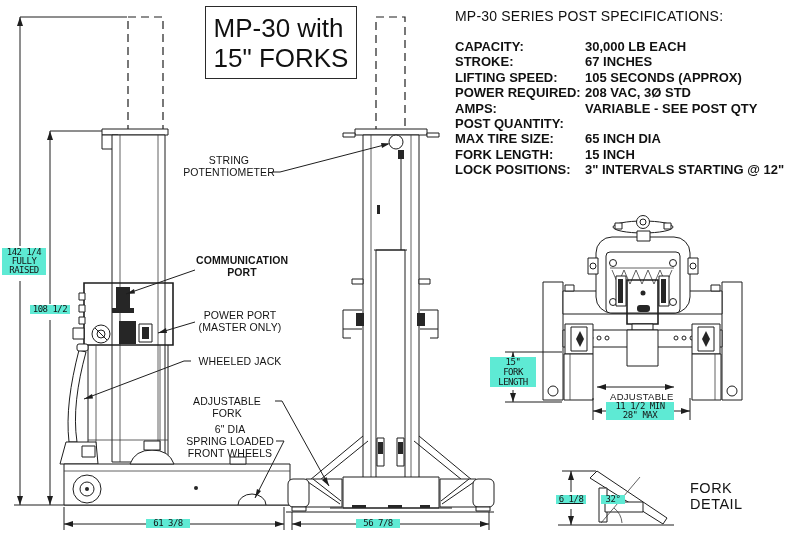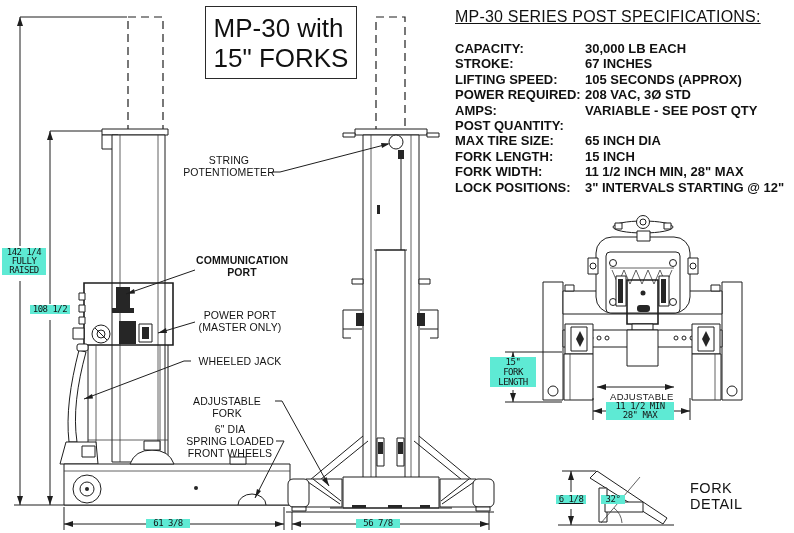--- a/index.html
+++ b/index.html
@@ -17,21 +17,21 @@
   .thin{stroke:#3a3a3a;stroke-width:0.8;fill:none;}
   .arr{fill:#1e1e1e;stroke:none;}
 
   .title-box{
     position:absolute;left:205px;top:6px;width:150px;height:71px;
     border:1.6px solid #2a2a2a;display:flex;align-items:center;justify-content:center;
     font-size:26px;line-height:30px;white-space:pre-line;text-align:left;letter-spacing:0px;
   }
   .specs{position:absolute;left:455px;top:8px;width:336px;}
   .specs-head{
-    font-size:16px;font-weight:400;text-decoration:underline;letter-spacing:0.2px;
+    font-size:14px;font-weight:400;letter-spacing:0.2px;
     margin-bottom:15px;white-space:nowrap;
   }
   .spec-row{display:flex;font-size:13px;line-height:15.4px;white-space:nowrap;font-weight:bold;}
   .spec-label{width:130px;flex:0 0 130px;}
   .spec-value{flex:1;}
 
   .lbl{
     position:absolute;font-size:10.5px;line-height:12px;text-align:center;
     white-space:pre-line;color:#141414;letter-spacing:0.1px;
   }
@@ -297,24 +297,20 @@
     <div class="spec-row">
       <span class="spec-label">POST QUANTITY:</span>
     </div>
     <div class="spec-row">
       <span class="spec-label">MAX TIRE SIZE:</span>
       <span class="spec-value">65 INCH DIA</span>
     </div>
     <div class="spec-row">
       <span class="spec-label">FORK LENGTH:</span>
       <span class="spec-value">15 INCH</span>
-    </div>
-    <div class="spec-row">
-      <span class="spec-label">FORK WIDTH:</span>
-      <span class="spec-value">11 1/2 INCH MIN, 28" MAX</span>
     </div>
     <div class="spec-row">
       <span class="spec-label">LOCK POSITIONS:</span>
       <span class="spec-value">3" INTERVALS STARTING @ 12"</span>
     </div>
   </div>
 
   <div class="lbl" style="left:183px;top:154px;width:92px;">STRING
 POTENTIOMETER</div>
   <div class="lbl" style="left:196px;top:254px;width:92px;font-weight:bold;">COMMUNICATION

